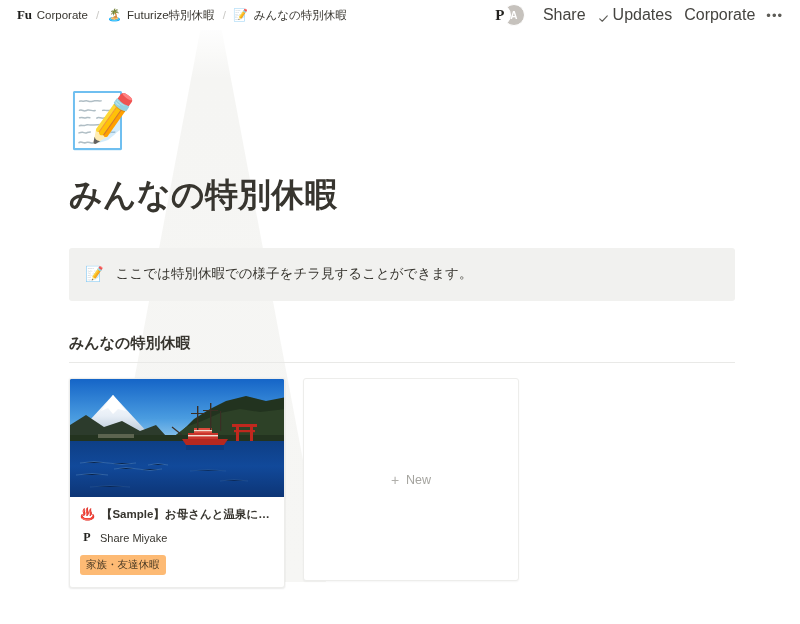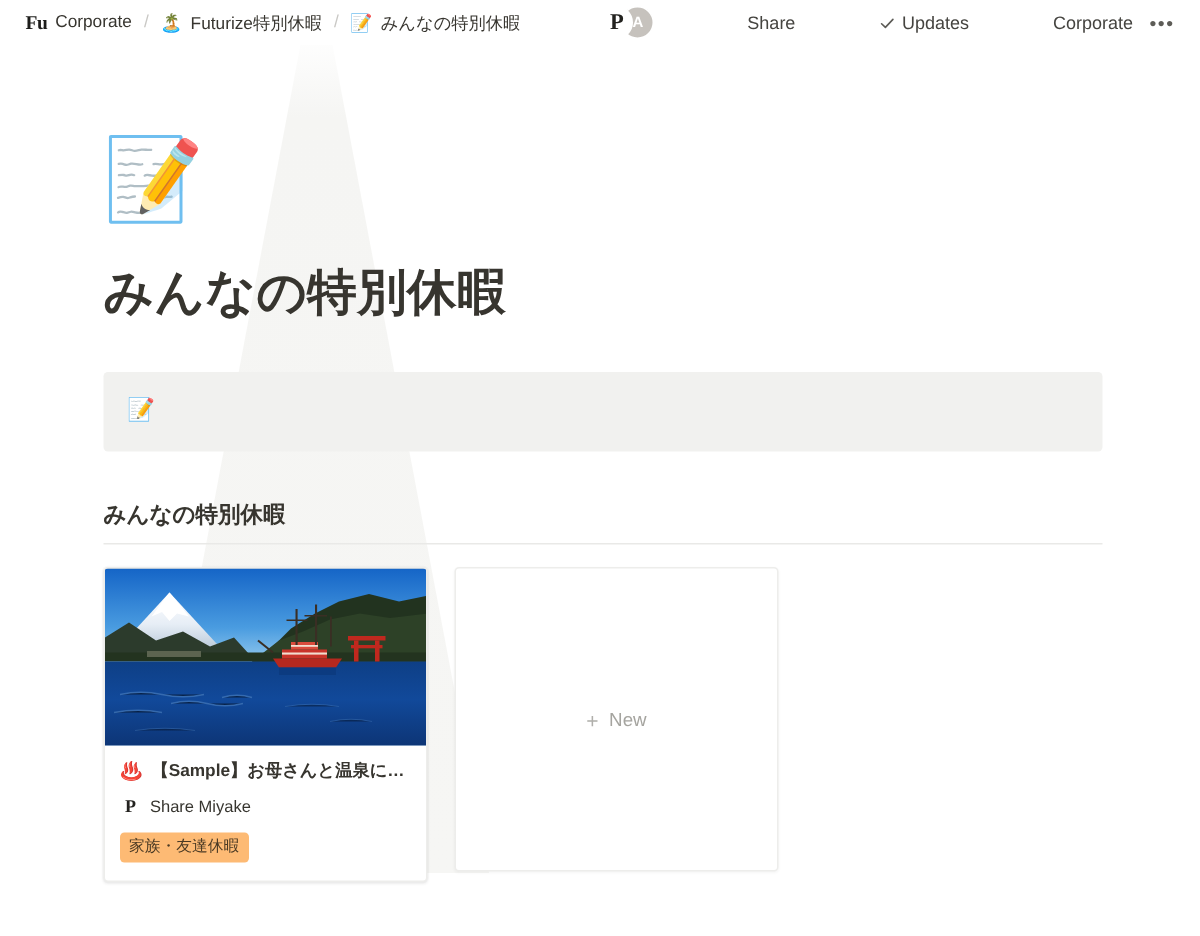--- a/index.html
+++ b/index.html
@@ -54,23 +54,23 @@
     display: flex; align-items: center; justify-content: center;
     font-size: 10px; font-weight: 600;
   }
   .av.a2 { left: 14px; background: #c6c2bd; color: #ffffff; z-index: 1; }
   .av.a1 {
     left: 0; background: #ffffff; color: #23221f; z-index: 2;
     font-family: "Liberation Serif", "DejaVu Serif", serif;
     font-size: 15px; font-weight: 700; border-color:#fff;
   }
   .tb-item {
-    font-size: 12px; color: #454440; padding: 3px 6px;
+    font-size: 16px; color: #454440; padding: 3px 6px;
     border-radius: 3px; cursor: pointer; white-space: nowrap;
-    display: inline-flex; align-items: center; gap: 4px; margin-left: 44px;
+    display: inline-flex; align-items: center; gap: 4px;
   }
   .check { display:inline-block; width:11px; height:11px; }
   .dots { font-size: 13px; letter-spacing: 1px; color: #5d5c57; padding: 2px 5px; border-radius:3px; cursor:pointer;}
 
   
   .content { position: absolute; left: 0; top: 30px; width: 800px; z-index: 2; }
   .inner { width: 666px; margin-left: 69px; }
 
   .page-icon { font-size: 54px; line-height: 1; margin-top: 63px; height: 62px; user-select:none; }
 
@@ -217,20 +217,21 @@
   <div class="content">
     <div class="inner">
 
       <div class="page-icon">📝</div>
 
       <div class="page-title">みんなの特別休暇</div>
 
       <div class="callout">
         <div class="cicon">📝</div>
         <div class="ctext">
+          <div>ここでは特別休暇での様子をチラ見することができます。</div>
         </div>
       </div>
 
       <div class="section-head">みんなの特別休暇</div>
       <div class="divider"></div>
 
       <div class="gallery">
 
         <div class="card">
           <div class="thumb">

